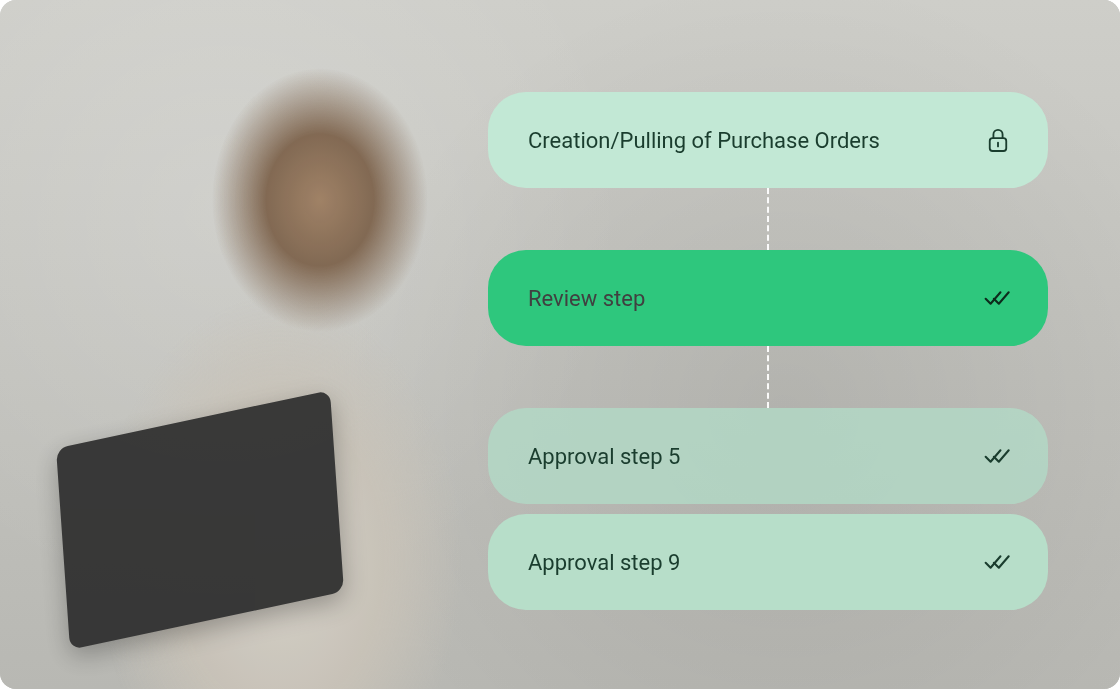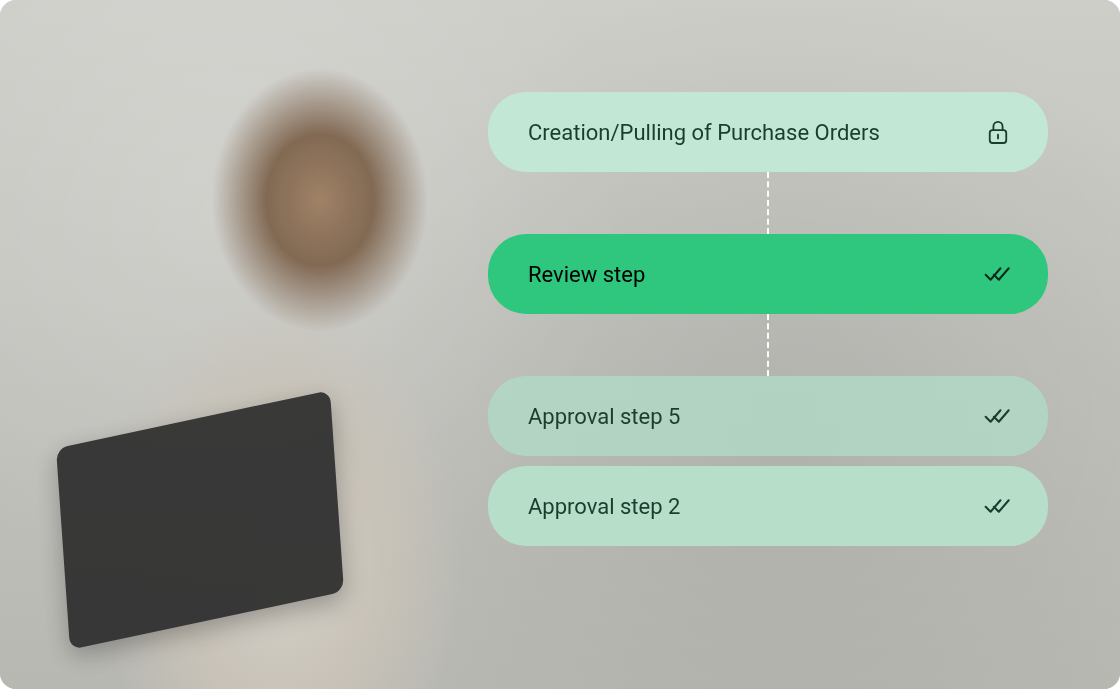--- a/index.html
+++ b/index.html
@@ -60,37 +60,37 @@
       position: absolute;
       right: 72px;
       top: 92px;
       width: 560px;
       display: flex;
       flex-direction: column;
       align-items: center;
     }
     .step {
       width: 100%;
-      height: 80px;
+      height: 96px;
       border-radius: 38px;
       display: flex;
       align-items: center;
       justify-content: space-between;
       padding: 0 36px 0 40px;
       font-size: 22px;
       color: #1a3d2e;
       font-weight: 400;
       position: relative;
     }
     .step-creation {
       background: #c2e8d5;
     }
     .step-review {
       background: #2ec77d;
-      color: #000000;
+      color: #404040;
       justify-content: space-between;
     }
     .step-approval1 {
       background: rgba(178, 217, 198, 0.82);
     }
     .step-approval2 {
       background: #b7dec9;
     }
     .connector {
       width: 0;
@@ -162,21 +162,21 @@
         <svg viewBox="0 0 34 22" fill="none" stroke="#1a3d2e" stroke-width="2.5" stroke-linecap="round" stroke-linejoin="round">
           <path d="M2 12 L8 18 L20 4"></path>
           <path d="M12 12 L18 18 L30 4"></path>
         </svg>
       </span>
     </div>
 
     <div class="gap-small"></div>
 
     <div class="step step-approval2">
-      <span>Approval step 2</span>
+      <span>Approval step 9</span>
       <span class="icon-box doublecheck-icon">
         <svg viewBox="0 0 34 22" fill="none" stroke="#1a3d2e" stroke-width="2.5" stroke-linecap="round" stroke-linejoin="round">
           <path d="M2 12 L8 18 L20 4"></path>
           <path d="M12 12 L18 18 L30 4"></path>
         </svg>
       </span>
     </div>
 
   </div>
 </div>

